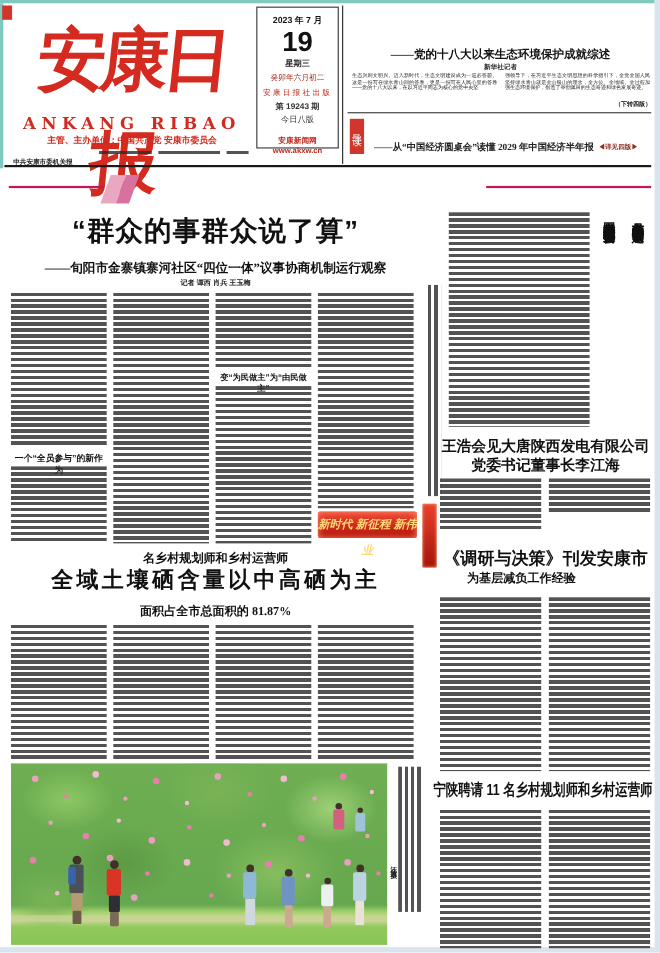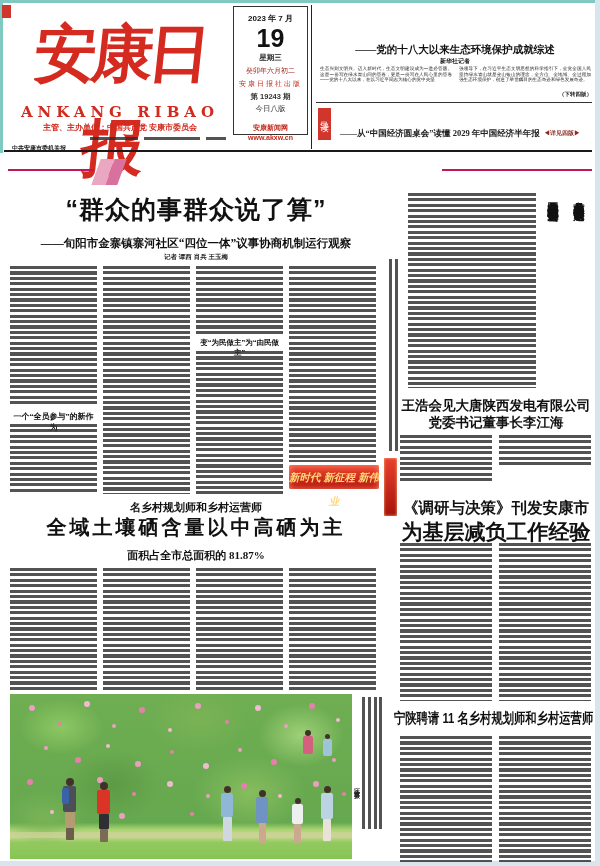--- a/index.html
+++ b/index.html
@@ -101,21 +101,21 @@
     <span>市食品药品安全委员会全体会议暨创建</span><br>
     <span>国家食品药品安全示范城市工作推进会召开</span>
   </div>
 
   <div class="abs ctr headline bold" style="left:398px;top:394px;width:196px;font-size:13.5px;">王浩会见大唐陕西发电有限公司</div>
   <div class="abs ctr headline bold" style="left:398px;top:411px;width:196px;font-size:13.5px;">党委书记董事长李江海</div>
   <div class="gk" style="left:400px;top:432px;width:92px;height:48px;"></div>
   <div class="gk" style="left:499px;top:432px;width:92px;height:32px;"></div>
 
   <div class="abs ctr headline bold" style="left:398px;top:495px;width:196px;font-size:15.5px;">《调研与决策》刊发安康市</div>
-  <div class="abs ctr headline bold" style="left:398px;top:515px;width:196px;font-size:21px;">为基层减负工作经验</div>
+  <div class="abs ctr headline bold" style="left:376px;top:515px;width:196px;font-size:11px;">为基层减负工作经验</div>
   <div class="gk" style="left:400px;top:540px;width:92px;height:158px;"></div>
   <div class="gk" style="left:499px;top:540px;width:92px;height:158px;"></div>
 
   <div class="abs headline bold" style="left:394px;top:706px;width:200px;font-size:14.5px;white-space:nowrap;transform:scaleX(0.78);transform-origin:left center;">宁陕聘请 11 名乡村规划师和乡村运营师</div>
   <div class="gk" style="left:400px;top:733px;width:92px;height:126px;"></div>
   <div class="gk" style="left:499px;top:733px;width:92px;height:126px;"></div>
 
   <div class="abs ctr bold kai" style="left:8px;top:497px;width:376px;font-size:11px;color:#111;">名乡村规划师和乡村运营师</div>
   <div class="abs ctr headline bold" style="left:8px;top:511px;width:376px;font-size:20px;letter-spacing:3px;">全域土壤硒含量以中高硒为主</div>
   <div class="abs ctr bold kai" style="left:8px;top:545px;width:376px;font-size:11px;color:#111;">面积占全市总面积的 81.87%</div>

